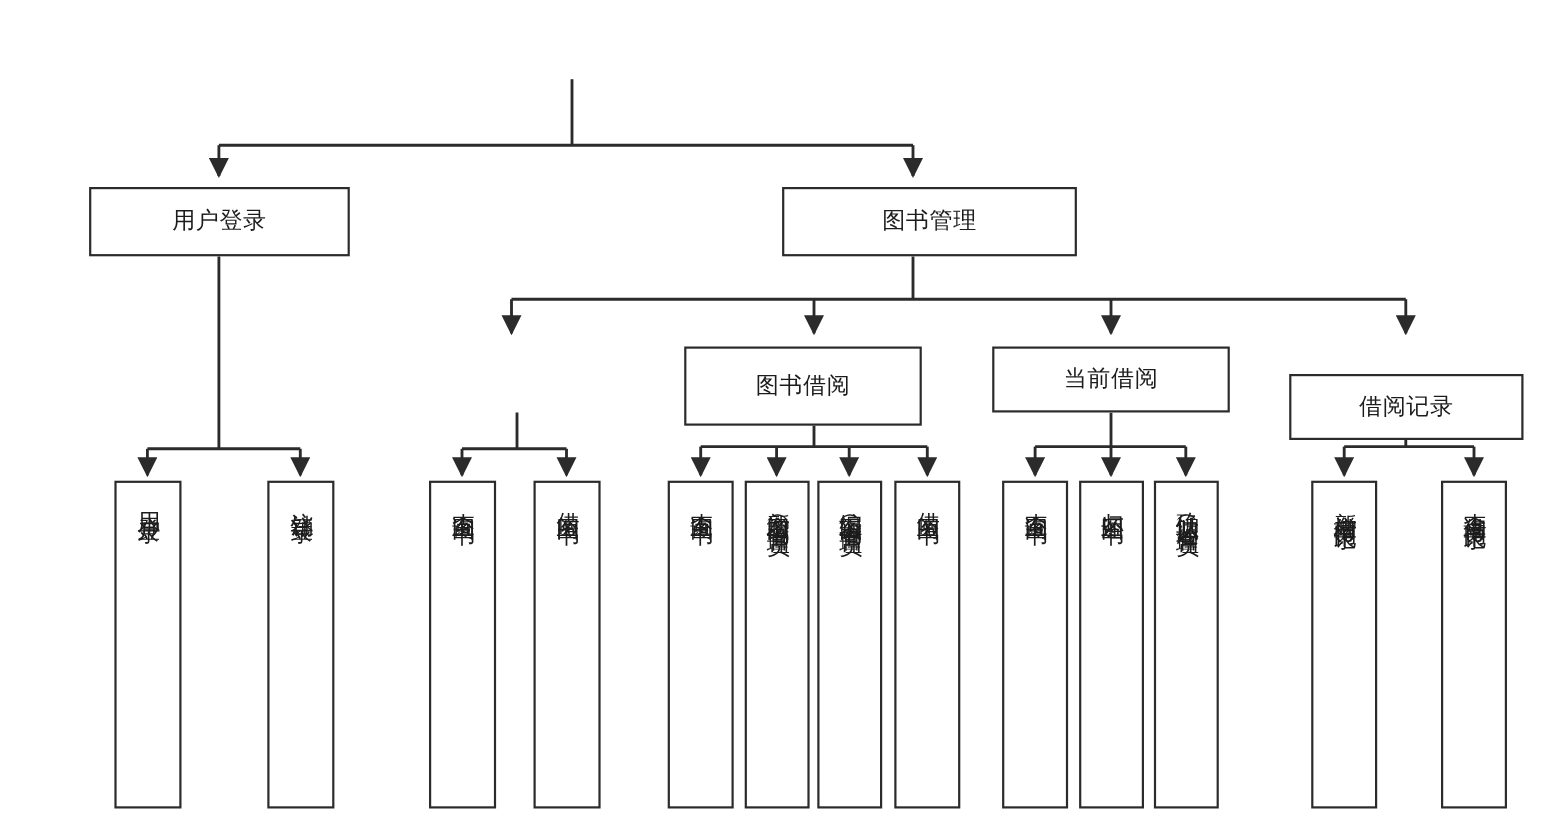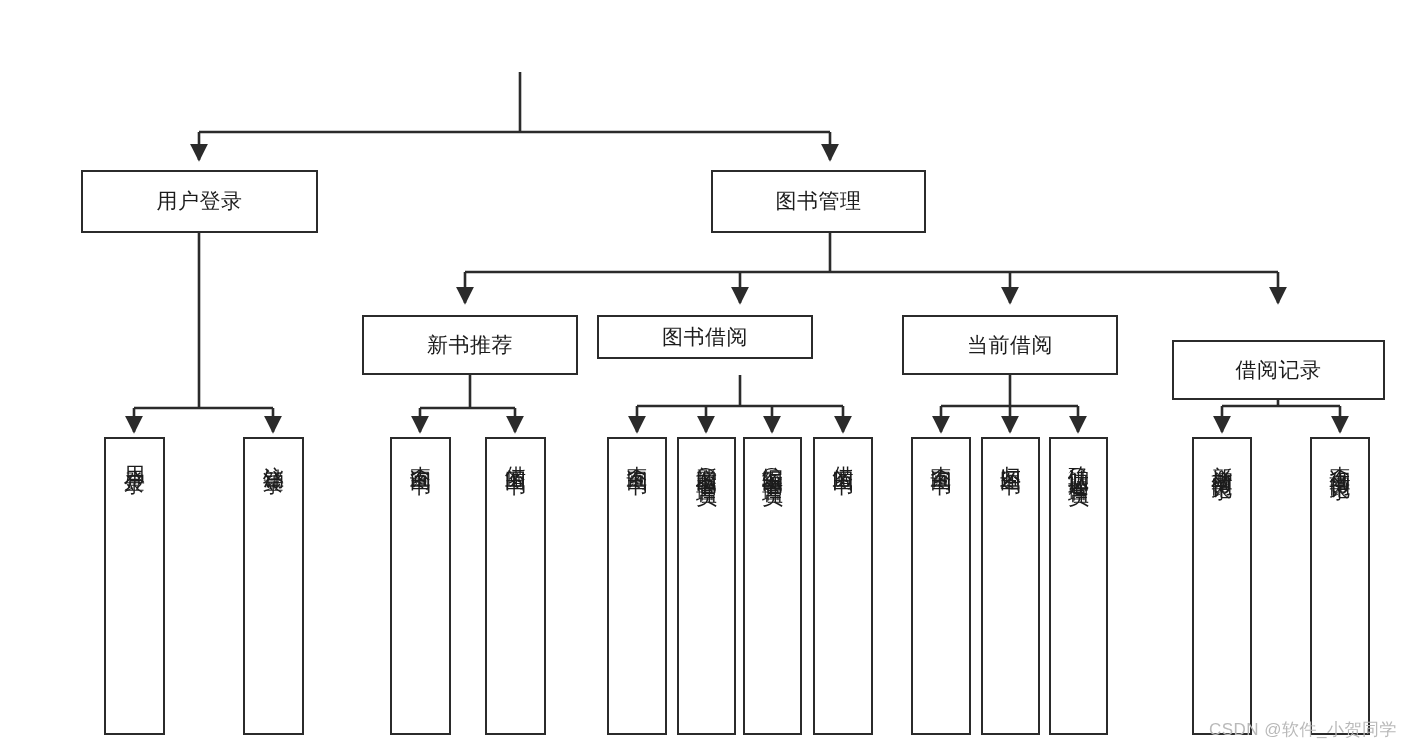--- a/index.html
+++ b/index.html
@@ -126,28 +126,25 @@
       <path d="M 1222 406 L 1340 406"></path>
       <path d="M 1222 406 L 1222 432" marker-end="url(#arrow)"></path>
       <path d="M 1340 406 L 1340 432" marker-end="url(#arrow)"></path>
     </g>
   </svg>
 
 
   <div class="node horiz" style="left:81px; top:170px; width:237px; height:63px;">
     <span class="node-label">用户登录</span>
   </div>
-  <div class="node horiz" style="left:711px; top:170px; width:215px; height:63px;">
+  <div class="node horiz" style="left:711px; top:170px; width:268px; height:63px;">
     <span class="node-label">图书管理</span>
   </div>
 
-  <div class="node horiz" style="left:362px; top:315px; width:216px; height:60px;">
-    <span class="node-label">新书推荐</span>
-  </div>
-  <div class="node horiz" style="left:597px; top:315px; width:216px; height:44px;">
+  <div class="node horiz" style="left:622px; top:315px; width:216px; height:72px;">
     <span class="node-label">图书借阅</span>
   </div>
   <div class="node horiz" style="left:902px; top:315px; width:216px; height:60px;">
     <span class="node-label">当前借阅</span>
   </div>
   <div class="node horiz" style="left:1172px; top:315px; width:213px; height:60px;margin-top:25px;">
     <span class="node-label">借阅记录</span>
   </div>
 
   <div class="node vert" style="left:104px; top:437px; width:61px; height:298px;">
@@ -187,14 +184,13 @@
     <span class="node-label">确认归还（管理员）</span>
   </div>
 
   <div class="node vert" style="left:1192px; top:437px; width:60px; height:298px;">
     <span class="node-label">新增借阅记录</span>
   </div>
   <div class="node vert" style="left:1310px; top:437px; width:60px; height:298px;">
     <span class="node-label">查询借阅记录</span>
   </div>
 
-  <div class="watermark">CSDN @软件_小贺同学</div>
 </div>
 
 </body></html>

